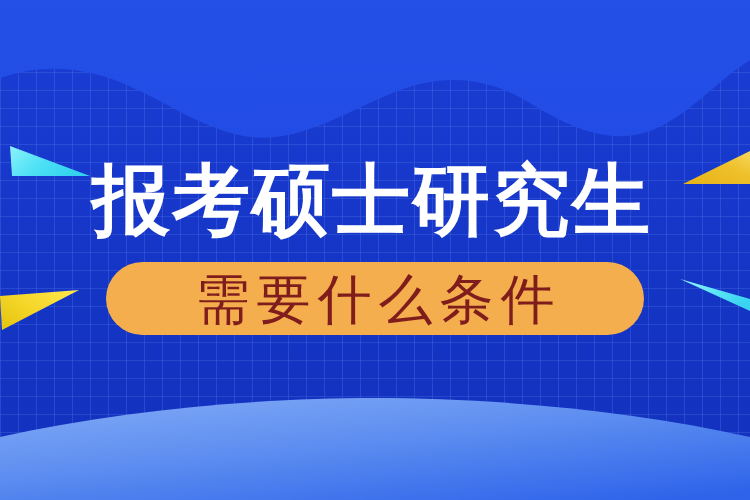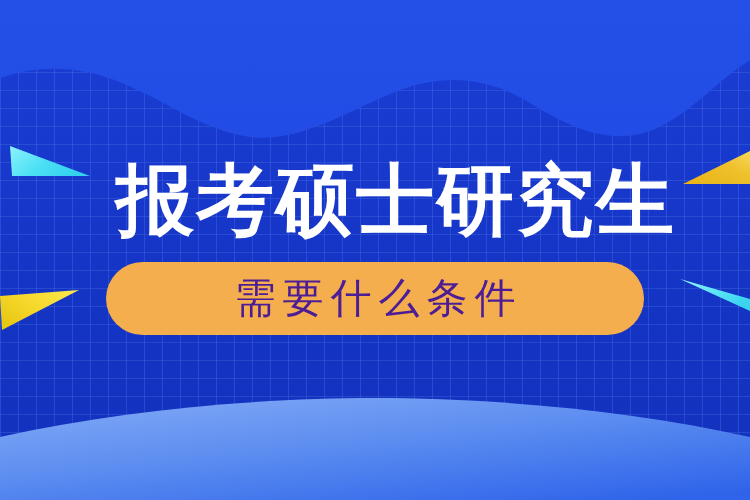--- a/index.html
+++ b/index.html
@@ -40,38 +40,37 @@
     height: 96px;
     display: flex;
     align-items: center;
     color: #ffffff;
     font-size: 78px;
     font-weight: 700;
     letter-spacing: 2px;
     line-height: 1;
     white-space: nowrap;
     text-rendering: geometricPrecision;
-    padding-left: 24px;
   }
 
   .pill {
     position: absolute;
     left: 106px;
     top: 262px;
     width: 538px;
     height: 73px;
     background: #f5ae4d;
     border-radius: 37px;
     display: flex;
     align-items: center;
     justify-content: center;
   }
   .pill-label {
-    color: #4c1d95;
-    font-size: 41px;
+    color: #7f1d1d;
+    font-size: 54px;
     font-weight: 400;
     letter-spacing: 7px;
     line-height: 1;
     white-space: nowrap;
     text-indent: 7px;
   }
 </style>
 </head>
 <body>
 

